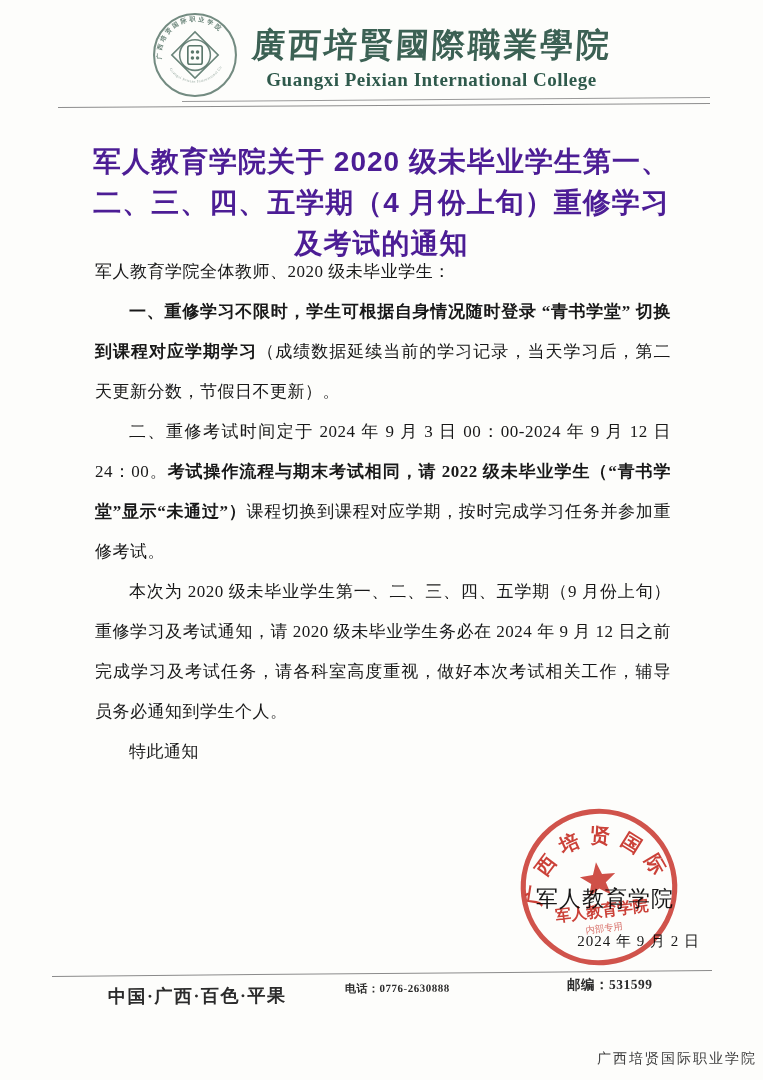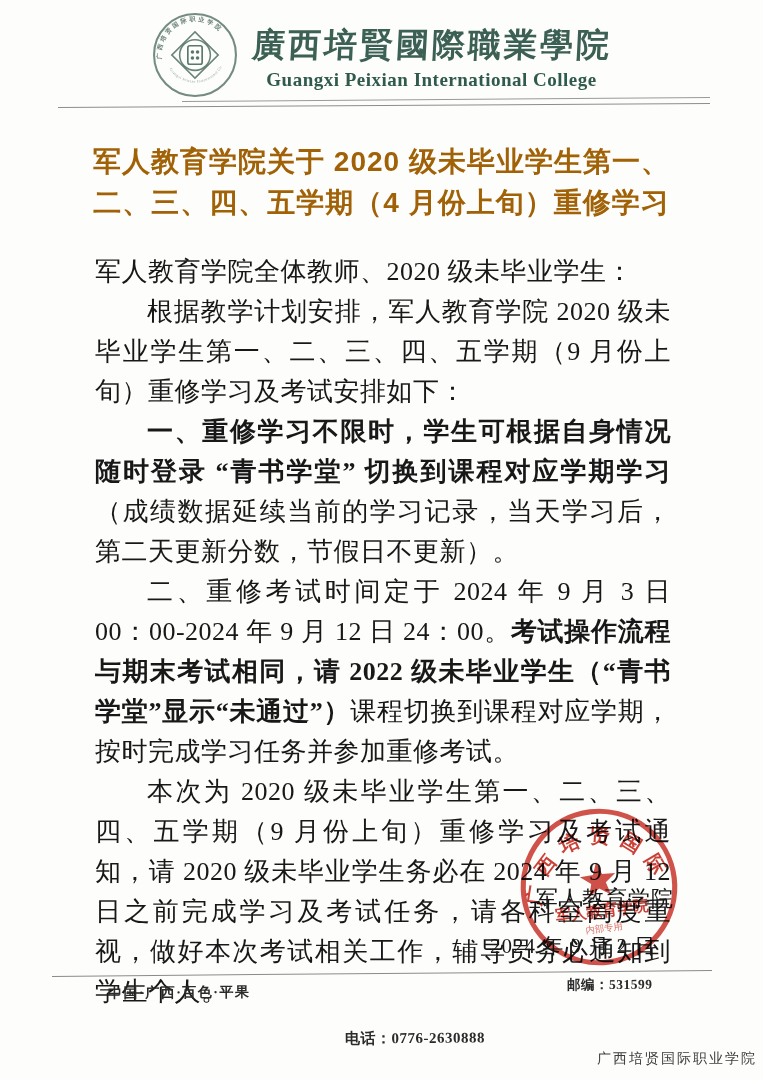--- a/index.html
+++ b/index.html
@@ -21,47 +21,47 @@
   .college-en{
     font-family:"Liberation Serif","DejaVu Serif",serif;
     font-weight:bold;font-size:19px;letter-spacing:0.5px;color:#2f5a4c;margin-top:1px;
   }
   .rule-a{position:absolute;top:99px;left:182px;width:528px;border-top:1.5px solid #9a9a9a;transform:rotate(-0.45deg);}
   .rule-b{position:absolute;top:105px;left:58px;width:652px;border-top:1.5px solid #8d8d8d;transform:rotate(-0.35deg);}
   
   .title{
     position:absolute;top:141px;left:0;width:100%;text-align:center;
     font-family:"Liberation Sans","DejaVu Sans",sans-serif;
-    font-weight:bold;font-size:28px;line-height:41px;letter-spacing:1px;color:#a16207;
+    font-weight:bold;font-size:28px;line-height:41px;letter-spacing:1px;color:#4c1d95;
   }
   
   .body-text{
     position:absolute;top:252px;left:95px;width:576px;
-    font-size:26px;line-height:40px;letter-spacing:0.5px;
+    font-size:17px;line-height:40px;letter-spacing:0.5px;
     text-align:justify;
   }
   .para{margin:0;text-indent:2em;}
   .para.no-indent{text-indent:0;}
   .run.bold{font-weight:bold;}
   
   .sig-unit{position:absolute;top:884px;left:520px;width:170px;text-align:center;font-size:22px;letter-spacing:1px;}
-  .sig-date{position:absolute;top:932px;left:490px;width:210px;text-align:left;font-size:21px;letter-spacing:1px;}
+  .sig-date{position:absolute;top:932px;left:490px;width:210px;text-align:right;font-size:15px;letter-spacing:1px;}
   
   .seal{
     position:absolute;left:516px;top:804px;width:166px;height:166px;
     transform:rotate(-7deg);mix-blend-mode:multiply;opacity:0.88;
   }
   
   .footer-rule{position:absolute;top:973px;left:52px;width:660px;border-top:1.2px solid #8a8a8a;transform:rotate(-0.5deg);}
   .footer-item{
     position:absolute;font-family:"Liberation Serif","DejaVu Serif",serif;
     font-weight:bold;color:#2b2b2b;white-space:nowrap;
   }
-  .f-address{left:108px;top:984px;font-size:14px;letter-spacing:1.5px;transform:rotate(-0.4deg);}
-  .f-phone{left:345px;top:1029px;font-size:15px;letter-spacing:0.5px;transform:rotate(-0.4deg);}
+  .f-address{left:108px;top:984px;font-size:18px;letter-spacing:1.5px;transform:rotate(-0.4deg);}
+  .f-phone{left:345px;top:981px;font-size:11px;letter-spacing:0.5px;transform:rotate(-0.4deg);}
   .f-post{left:567px;top:976px;font-size:13.5px;letter-spacing:0.5px;transform:rotate(-0.4deg);}
   
   .watermark{
     position:absolute;right:6px;bottom:12px;
     font-family:"Liberation Sans","DejaVu Sans",sans-serif;
     font-size:14px;letter-spacing:2px;color:#3d3d3d;
   }
 </style>
 </head>
 <body>
@@ -95,28 +95,29 @@
       <div class="college-zh">廣西培賢國際職業學院</div>
       <div class="college-en">Guangxi Peixian International College</div>
     </div>
   </div>
   <div class="rule-a"></div>
   <div class="rule-b"></div>
 
   <div class="title">
       <div>军人教育学院关于 2020 级未毕业学生第一、</div>
       <div>二、三、四、五学期（4 月份上旬）重修学习</div>
+      <div>及考试的通知</div>
     </div>
 
   <div class="body-text">
     <p class="para no-indent">军人教育学院全体教师、2020 级未毕业学生：</p>
-  <p class="para"><span class="run">根据教学计划安排，军人教育学院 2020 级未毕业学生第一、二、三、四、五学期（9 月份上旬）重修学习及考试安排如下：</span></p>
       <p class="para"><span class="run bold">一、重修学习不限时，学生可根据自身情况随时登录 “青书学堂” 切换到课程对应学期学习</span><span class="run">（成绩数据延续当前的学习记录，当天学习后，第二天更新分数，节假日不更新）。</span></p>
       <p class="para"><span class="run">二、重修考试时间定于 2024 年 9 月 3 日 00：00-2024 年 9 月 12 日 24：00。</span><span class="run bold">考试操作流程与期末考试相同，请 2022 级未毕业学生（“青书学堂”显示“未通过”）</span><span class="run">课程切换到课程对应学期，按时完成学习任务并参加重修考试。</span></p>
       <p class="para"><span class="run">本次为 2020 级未毕业学生第一、二、三、四、五学期（9 月份上旬）重修学习及考试通知，请 2020 级未毕业学生务必在 2024 年 9 月 12 日之前完成学习及考试任务，请各科室高度重视，做好本次考试相关工作，辅导员务必通知到学生个人。</span></p>
+      <p class="para"><span class="run">特此通知</span></p>
     </div>
 
   <div class="sig-unit">军人教育学院</div>
   <div class="sig-date">2024 年 9 月 2 日</div>
 
   <div class="seal">
     <svg width="166" height="166" viewBox="0 0 160 160">
       <defs>
         <path id="sealArc" d="M 23,94 A 57,57 0 1 1 137,94" fill="none"></path>
       </defs>

